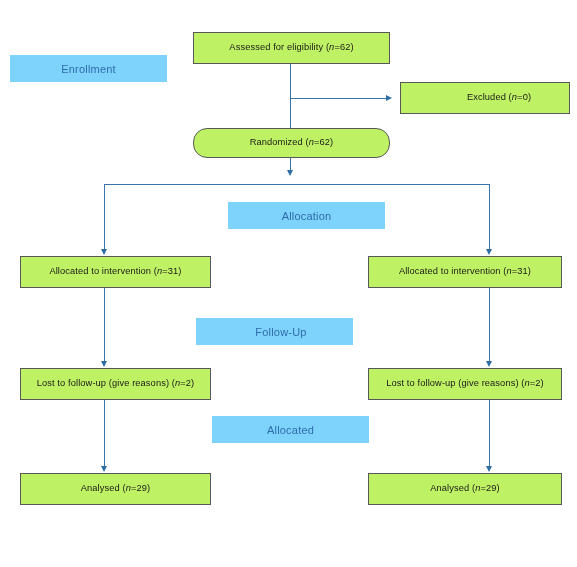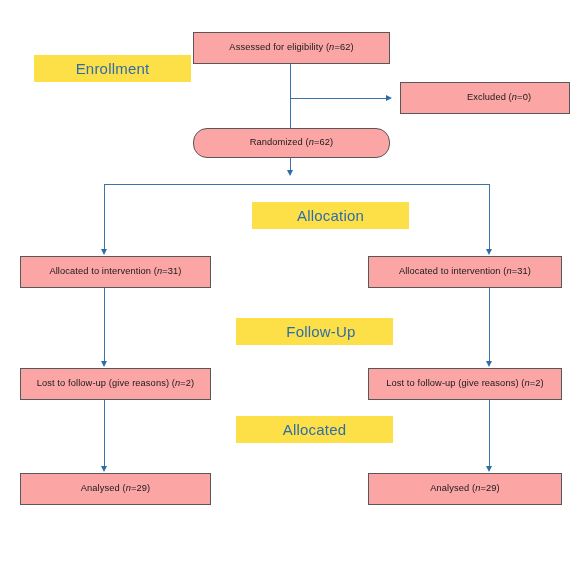--- a/index.html
+++ b/index.html
@@ -8,48 +8,47 @@
     background:#ffffff;
     font-family:"Liberation Sans","DejaVu Sans",sans-serif;
     overflow:hidden;
   }
   #diagram{position:relative;width:577px;height:567px;}
 
   
   .node{
     position:absolute;
     box-sizing:border-box;
-    background:#fca5a5;
+    background:#bef264;
     border:1px solid #58585a;
     display:flex;
     align-items:center;
     justify-content:center;
     text-align:center;
     color:#1a1a1a;
     font-size:9.3px;
     line-height:1.25;
     letter-spacing:0.1px;
     padding:0 6px;
     white-space:nowrap;
   }
   .node .it{font-style:italic;}
 
   
   .stage{
     position:absolute;
     box-sizing:border-box;
-    background:#fde047;
+    background:#7dd3fc;
     color:#2f6cab;
-    font-size:15px;
+    font-size:11px;
     display:flex;
     align-items:center;
     justify-content:center;
     text-align:center;
     letter-spacing:0.2px;
-    margin-left:24px;
   }
 
   
   .vline{position:absolute;width:1px;background:#3a72aa;}
   .hline{position:absolute;height:1px;background:#3a72aa;}
 
   .arrow-down{
     position:absolute;
     width:0;height:0;
     border-left:3.5px solid transparent;
@@ -70,21 +69,21 @@
 <div id="diagram">
 
   <div class="stage" style="left:10px;top:55px;width:157px;height:27px;">
     <span>Enrollment</span>
   </div>
 
   <div class="stage" style="left:228px;top:202px;width:157px;height:27px;">
     <span>Allocation</span>
   </div>
 
-  <div class="stage" style="left:212px;top:318px;width:157px;height:27px;padding-left:13px;">
+  <div class="stage" style="left:196px;top:318px;width:157px;height:27px;padding-left:13px;">
     <span>Follow-Up</span>
   </div>
 
   <div class="stage" style="left:212px;top:416px;width:157px;height:27px;">
     <span>Allocated</span>
   </div>
 
   <div class="vline" style="left:290px;top:64px;width:1px;height:65px;"></div>
 
   <div class="hline" style="left:290px;top:98px;width:96px;height:1px;"></div>

